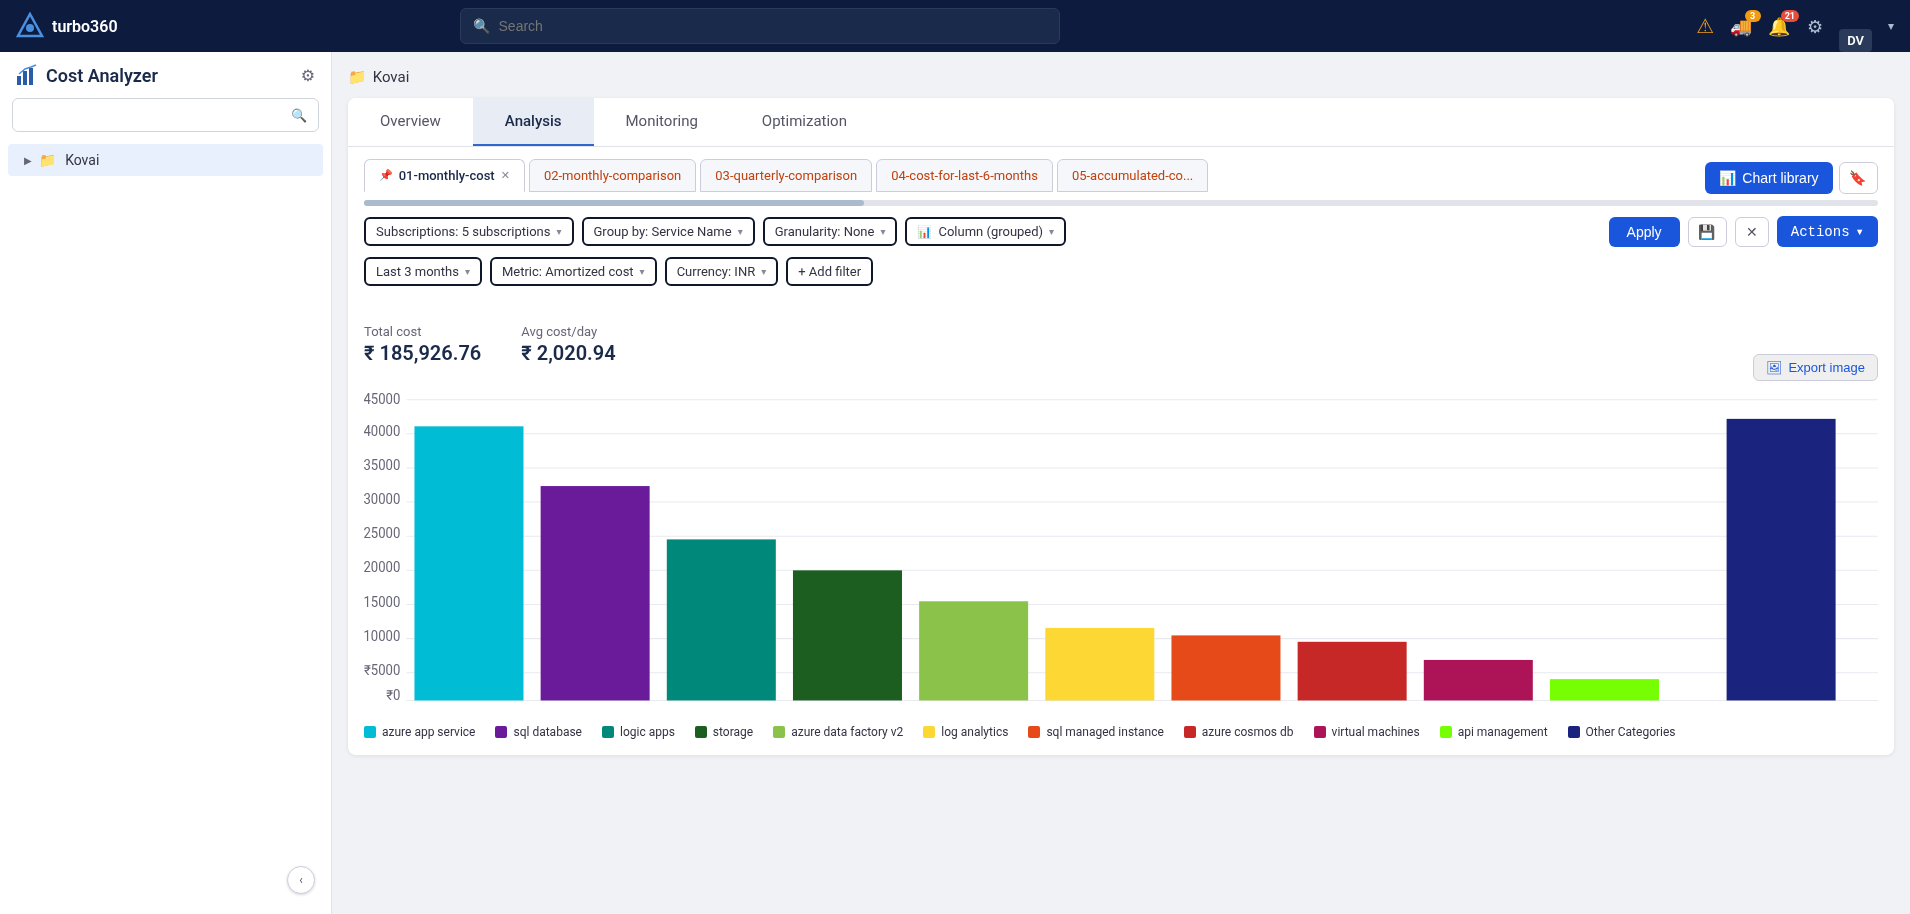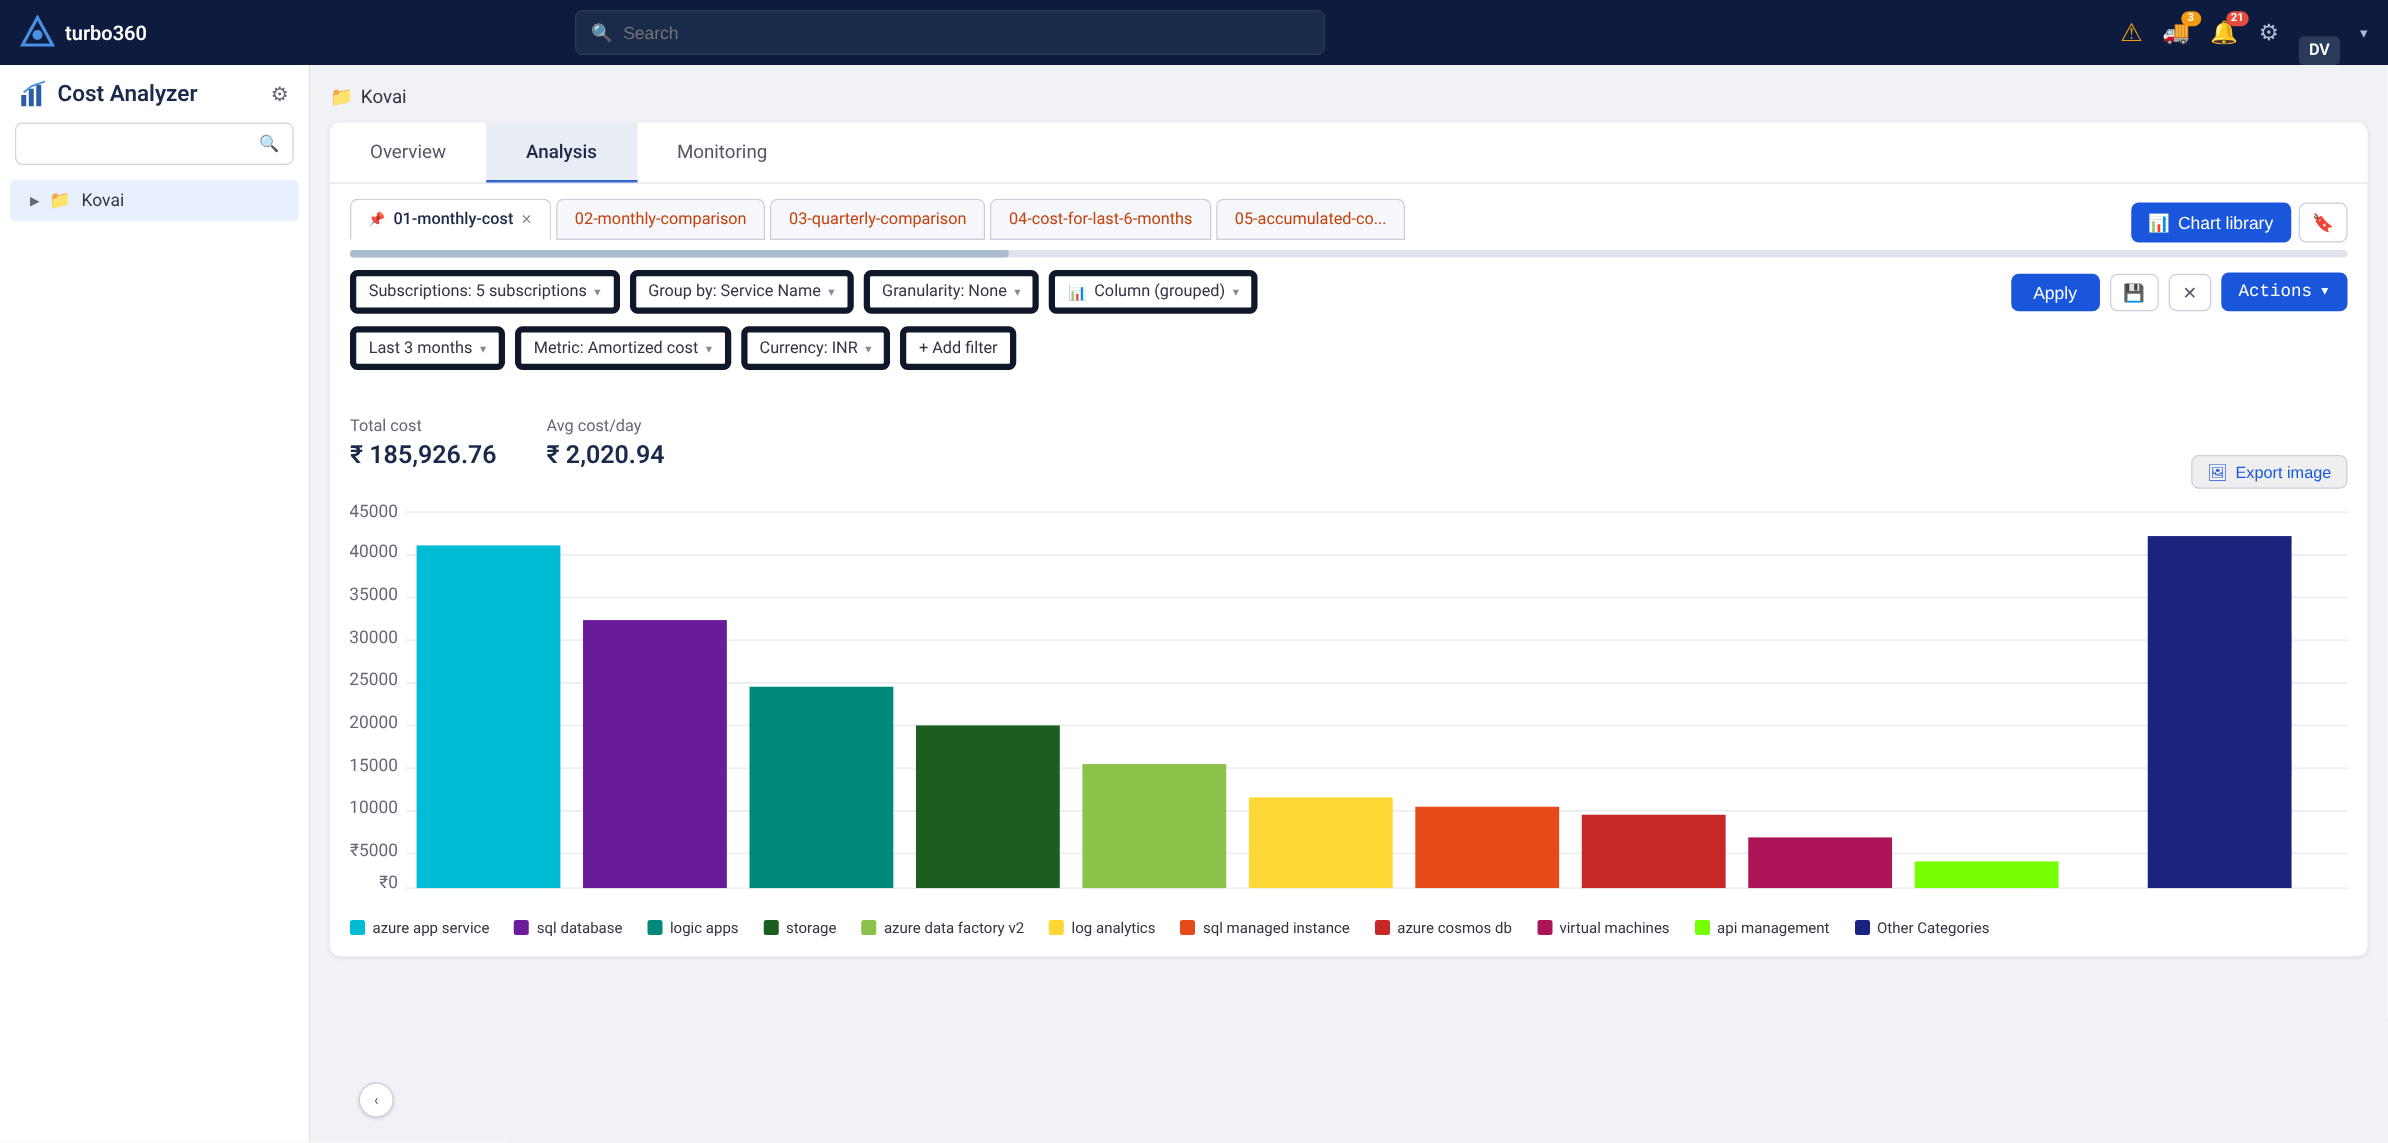--- a/index.html
+++ b/index.html
@@ -94,21 +94,21 @@
 
     
     .app-body {
       display: flex;
       margin-top: 52px;
       height: calc(100vh - 52px);
     }
 
     
     .sidebar {
-      width: 248px;
+      width: 332px;
       background: white;
       border-right: 1px solid #e0e4ea;
       display: flex;
       flex-direction: column;
       padding: 12px 0;
       flex-shrink: 0;
     }
     .sidebar-header {
       display: flex;
       align-items: center;
@@ -270,21 +270,21 @@
       display: flex;
       align-items: center;
       gap: 8px;
       padding: 10px 0;
       flex-wrap: wrap;
     }
     .filter-pill {
       display: flex;
       align-items: center;
       gap: 6px;
-      border: 5px solid #0f172a;
+      border: 2px solid #0f172a;
       border-radius: 6px;
       padding: 5px 10px;
       font-size: 13px;
       cursor: pointer;
       background: white;
       color: #334;
       white-space: nowrap;
     }
     .filter-arrow { font-size: 10px; color: #889; }
     .filter-actions {
@@ -500,20 +500,21 @@
       <span class="breadcrumb-folder">📁</span>
       <span>Kovai</span>
     </div>
 
     <div class="content-card">
 
       <div class="tabs-row">
         <div class="tab-item inactive">Overview</div>
         <div class="tab-item active">Analysis</div>
         <div class="tab-item inactive">Monitoring</div>
+        <div class="tab-item inactive">Optimization</div>
       </div>
 
       <div class="chart-section">
 
         <div style="display:flex;align-items:center;margin-bottom:0;">
           <div class="chart-tabs-scroll">
             <div class="chart-tab active">
               <span style="font-size:11px;color:#889;">📌</span>
               <span>01-monthly-cost</span>
               <span class="chart-tab-close">✕</span>

